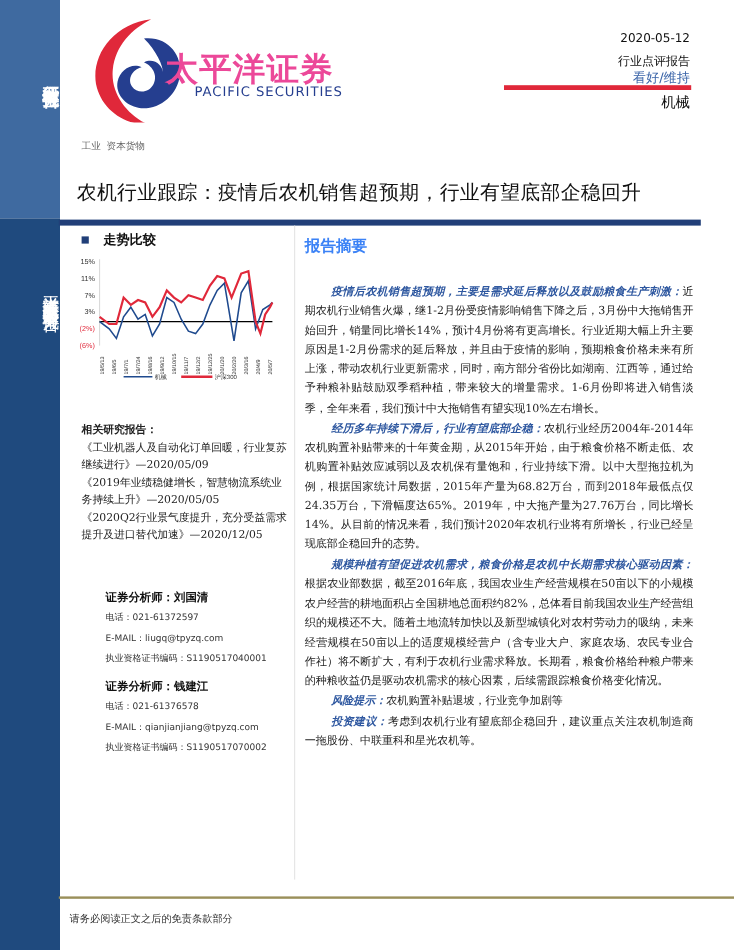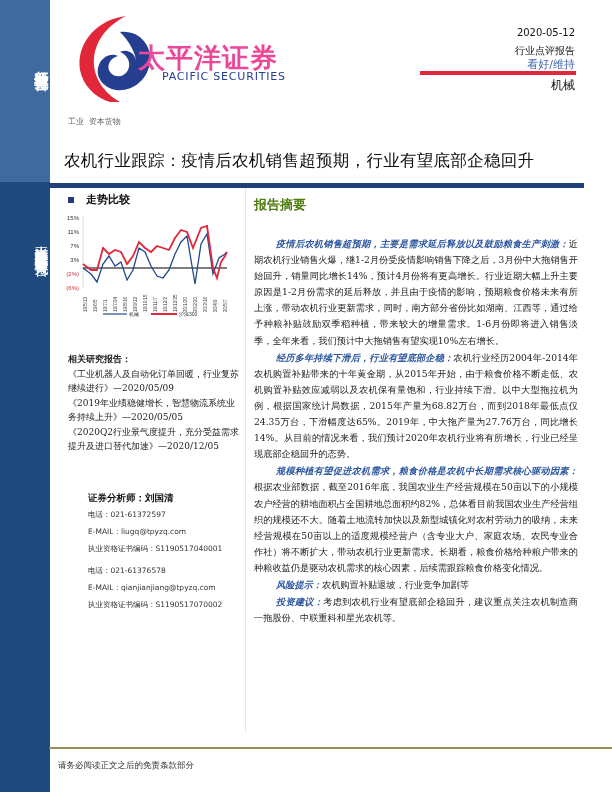--- a/index.html
+++ b/index.html
@@ -28,21 +28,21 @@
   .title-bar { position:absolute; left:49px; top:183px; width:535px; height:5px; background:#213f78; }
   .chart-sec-title { position:absolute; left:68px; top:192px; font-size:11px; font-weight:bold; color:#111; }
   .chart-sec-title .sq { display:inline-block; width:6px; height:6px; background:#213f78; margin-right:12px; vertical-align:middle; }
   .chart { position:absolute; left:55px; top:208px; width:180px; height:110px; }
   .col-rule { position:absolute; left:245px; top:188px; width:1px; height:545px; background:#e6e6e6; }
   .related { position:absolute; left:68px; top:352px; width:172px; font-size:9px; line-height:14.5px; color:#222; }
   .related .hd { font-weight:bold; }
   .analyst { position:absolute; left:68px; width:175px; font-size:7.5px; color:#333; font-family:"DejaVu Sans", sans-serif;margin-left:20px; }
   .analyst .name { font-family:"DejaVu Serif", serif; font-weight:bold; font-size:9.5px; color:#111; margin-bottom:5px; }
   .analyst .ln { margin-bottom:7px; }
-  .summary-title { position:absolute; left:254px; top:196px; font-size:13px; font-weight:bold; color:#4d7c0f; }
+  .summary-title { position:absolute; left:254px; top:196px; font-size:13px; font-weight:bold; color:#3b82f6; }
   .body { position:absolute; left:254px; top:236px; width:324px; font-size:9.2px; line-height:16.1px;
           color:#222; text-align:justify; }
   .body p { margin:0 0 1px 0; text-indent:22px; }
   .body .hl { font-weight:bold; color:#2f58a0; font-style:italic; }
   .foot-rule { position:absolute; left:49px; top:747px; width:563px; height:2px; background:#9a8f5a; }
   .foot-note { position:absolute; left:58px; top:760px; font-size:8.5px; color:#333; }
   .motto { position:absolute; left:447px; top:792px; font-size:8.5px; background:#fde047; padding:1px 3px; color:#333; letter-spacing:1px; }
 </style>
 </head>
 <body>
@@ -120,30 +120,31 @@
   <div>《2020Q2行业景气度提升，充分受益需求提升及进口替代加速》—2020/12/05</div>
 </div>
 
 <div class="analyst" style="top:492px;">
   <div class="name">证券分析师：刘国清</div>
   <div class="ln">电话：021-61372597</div>
   <div class="ln">E-MAIL：liugq@tpyzq.com</div>
   <div class="ln">执业资格证书编码：S1190517040001</div>
 </div>
 <div class="analyst" style="top:566px;">
+  <div class="name">证券分析师：钱建江</div>
   <div class="ln">电话：021-61376578</div>
   <div class="ln">E-MAIL：qianjianjiang@tpyzq.com</div>
   <div class="ln">执业资格证书编码：S1190517070002</div>
 </div>
 
 <div class="summary-title">报告摘要</div>
 
 <div class="body">
   <p><span class="hl">疫情后农机销售超预期，主要是需求延后释放以及鼓励粮食生产刺激：</span><span>近期农机行业销售火爆，继1-2月份受疫情影响销售下降之后，3月份中大拖销售开始回升，销量同比增长14%，预计4月份将有更高增长。行业近期大幅上升主要原因是1-2月份需求的延后释放，并且由于疫情的影响，预期粮食价格未来有所上涨，带动农机行业更新需求，同时，南方部分省份比如湖南、江西等，通过给予种粮补贴鼓励双季稻种植，带来较大的增量需求。1-6月份即将进入销售淡季，全年来看，我们预计中大拖销售有望实现10%左右增长。</span></p>
   <p><span class="hl">经历多年持续下滑后，行业有望底部企稳：</span><span>农机行业经历2004年-2014年农机购置补贴带来的十年黄金期，从2015年开始，由于粮食价格不断走低、农机购置补贴效应减弱以及农机保有量饱和，行业持续下滑。以中大型拖拉机为例，根据国家统计局数据，2015年产量为68.82万台，而到2018年最低点仅24.35万台，下滑幅度达65%。2019年，中大拖产量为27.76万台，同比增长14%。从目前的情况来看，我们预计2020年农机行业将有所增长，行业已经呈现底部企稳回升的态势。</span></p>
-  <p><span class="hl">规模种植有望促进农机需求，粮食价格是农机中长期需求核心驱动因素：</span><span>根据农业部数据，截至2016年底，我国农业生产经营规模在50亩以下的小规模农户经营的耕地面积占全国耕地总面积约82%，总体看目前我国农业生产经营组织的规模还不大。随着土地流转加快以及新型城镇化对农村劳动力的吸纳，未来经营规模在50亩以上的适度规模经营户（含专业大户、家庭农场、农民专业合作社）将不断扩大，带动农机行业更新需求。长期看，粮食价格给种粮户带来的种粮收益仍是驱动农机需求的核心因素，后续需跟踪粮食价格变化情况。</span></p>
+  <p><span class="hl">规模种植有望促进农机需求，粮食价格是农机中长期需求核心驱动因素：</span><span>根据农业部数据，截至2016年底，我国农业生产经营规模在50亩以下的小规模农户经营的耕地面积占全国耕地总面积约82%，总体看目前我国农业生产经营组织的规模还不大。随着土地流转加快以及新型城镇化对农村劳动力的吸纳，未来经营规模在50亩以上的适度规模经营户（含专业大户、家庭农场、农民专业合作社）将不断扩大，有利于农机行业需求释放。长期看，粮食价格给种粮户带来的种粮收益仍是驱动农机需求的核心因素，后续需跟踪粮食价格变化情况。</span></p>
   <p><span class="hl">风险提示：</span><span>农机购置补贴退坡，行业竞争加剧等</span></p>
   <p><span class="hl">投资建议：</span><span>考虑到农机行业有望底部企稳回升，建议重点关注农机制造商一拖股份、中联重科和星光农机等。</span></p>
 </div>
 
 <div class="foot-rule"></div>
 <div class="foot-note">请务必阅读正文之后的免责条款部分</div>
 <div class="motto">守正 出奇 宁静 致远</div>
 
 </body></html>

